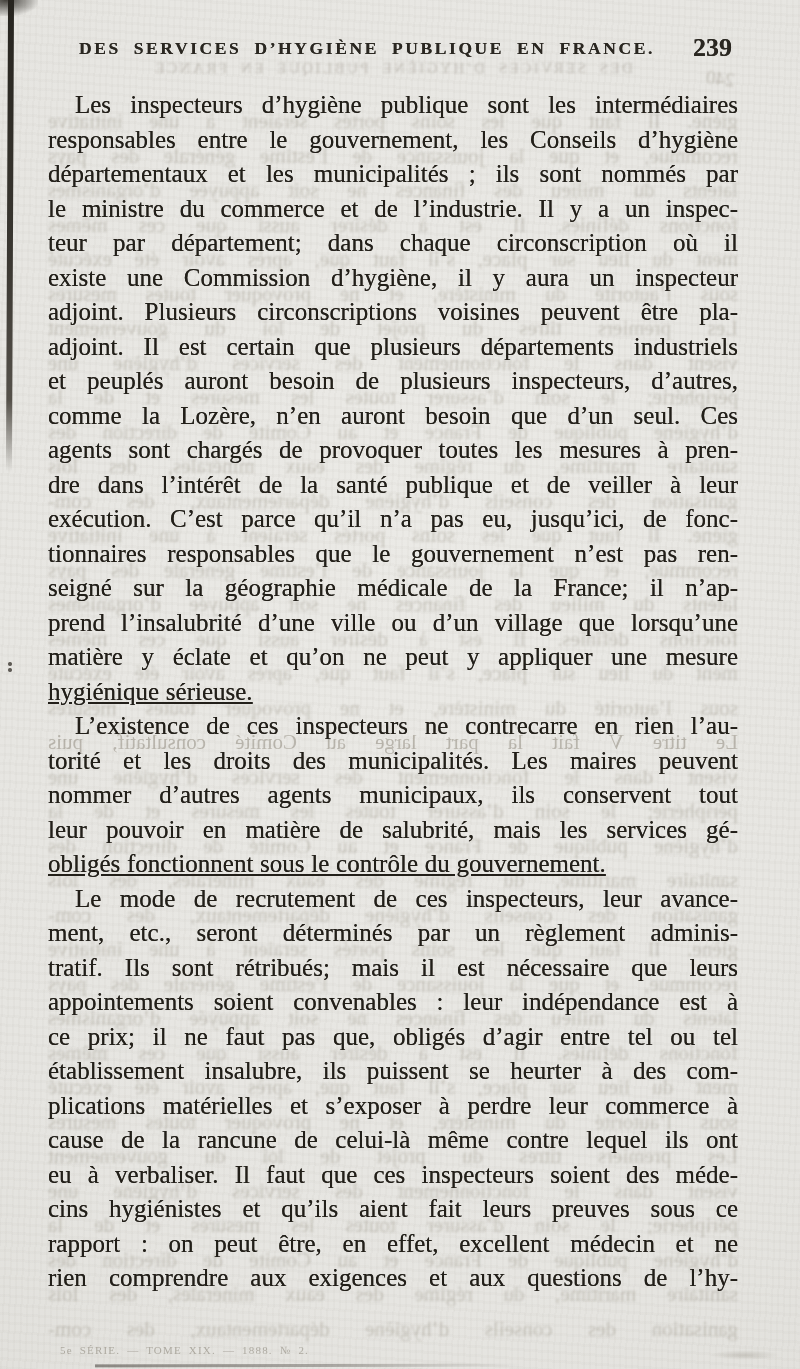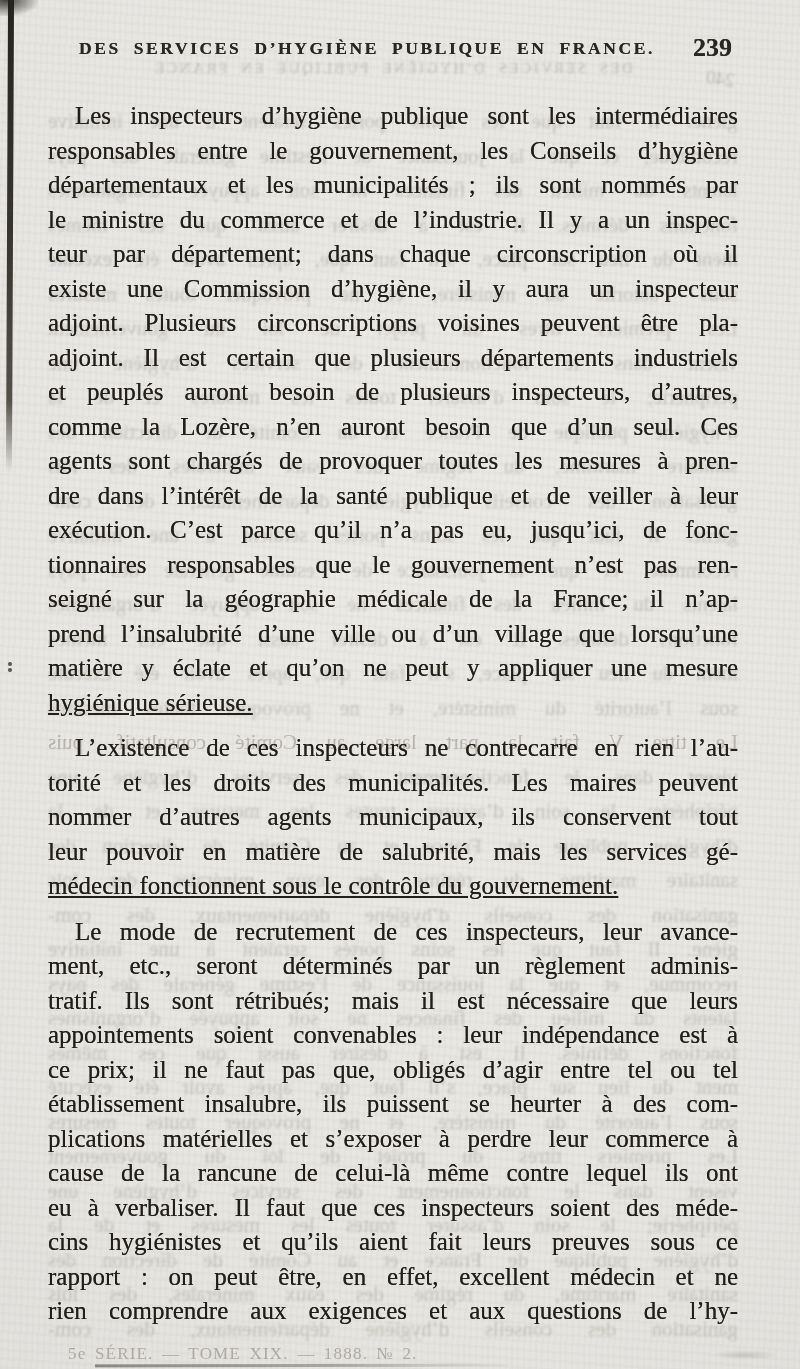--- a/index.html
+++ b/index.html
@@ -53,22 +53,22 @@
     position:absolute;left:48px;top:60px;width:690px;text-align:center;
     font-size:15px;letter-spacing:2.5px;word-spacing:5px;
     color:rgba(128,121,107,0.34);transform:scaleX(-1);filter:blur(0.9px);
     font-variant:small-caps;white-space:nowrap;
   }
   .ghost-pagenum{
     position:absolute;right:66px;top:68px;font-size:19px;
     color:rgba(128,121,107,0.35);transform:scaleX(-1) rotate(-8deg);filter:blur(1px);
   }
   .footer-ghost{
-    position:absolute;left:68px;top:1344px;width:400px;
-    font-size:17px;letter-spacing:1.2px;word-spacing:3px;
+    position:absolute;left:60px;top:1344px;width:400px;
+    font-size:11px;letter-spacing:1.2px;word-spacing:3px;
     color:rgba(122,115,102,0.5);filter:blur(0.55px);
     white-space:nowrap;
   }
   .footer-ghost-right{
     position:absolute;right:20px;top:1350px;width:70px;height:10px;
     background:radial-gradient(ellipse at center, rgba(122,115,102,0.25), rgba(122,115,102,0) 70%);
   }
 
   
   .header{position:absolute;left:48px;top:36px;width:690px;height:30px;z-index:3;}
@@ -88,21 +88,21 @@
 
   .text-block{position:absolute;left:48px;top:88px;width:690px;z-index:3;}
   .text-line{
     height:34.5px;line-height:34.5px;font-size:25px;
     text-align:justify;text-align-last:justify;
     word-spacing:0.5px;
     color:#221f19;
     text-shadow:0 0 0.55px rgba(34,31,25,0.85);
     white-space:nowrap;overflow:visible;
   }
-  .text-line.indent{text-indent:27px;margin-top:11px;}
+  .text-line.indent{text-indent:27px;}
   .text-line.para-end{text-align-last:left;text-decoration:underline;}
 </style>
 </head>
 <body>
 
 <div class="page">
 
   <div class="edge-line"></div>
   <div class="corner-mark"></div>
   <div class="speck-1"></div>
@@ -172,21 +172,21 @@
       <div class="text-line">exécution. C’est parce qu’il n’a pas eu, jusqu’ici, de fonc-</div>
       <div class="text-line">tionnaires responsables que le gouvernement n’est pas ren-</div>
       <div class="text-line">seigné sur la géographie médicale de la France; il n’ap-</div>
       <div class="text-line">prend l’insalubrité d’une ville ou d’un village que lorsqu’une</div>
       <div class="text-line">matière y éclate et qu’on ne peut y appliquer une mesure</div>
       <div class="text-line para-end">hygiénique sérieuse.</div>
       <div class="text-line indent">L’existence de ces inspecteurs ne contrecarre en rien l’au-</div>
       <div class="text-line">torité et les droits des municipalités. Les maires peuvent</div>
       <div class="text-line">nommer d’autres agents municipaux, ils conservent tout</div>
       <div class="text-line">leur pouvoir en matière de salubrité, mais les services gé-</div>
-      <div class="text-line para-end">médecin fonctionnent sous le contrôle du gouvernement.</div>
+      <div class="text-line para-end">obligés fonctionnent sous le contrôle du gouvernement.</div>
       <div class="text-line indent">Le mode de recrutement de ces inspecteurs, leur avance-</div>
       <div class="text-line">ment, etc., seront déterminés par un règlement adminis-</div>
       <div class="text-line">tratif. Ils sont rétribués; mais il est nécessaire que leurs</div>
       <div class="text-line">appointements soient convenables : leur indépendance est à</div>
       <div class="text-line">ce prix; il ne faut pas que, obligés d’agir entre tel ou tel</div>
       <div class="text-line">établissement insalubre, ils puissent se heurter à des com-</div>
       <div class="text-line">plications matérielles et s’exposer à perdre leur commerce à</div>
       <div class="text-line">cause de la rancune de celui-là même contre lequel ils ont</div>
       <div class="text-line">eu à verbaliser. Il faut que ces inspecteurs soient des méde-</div>
       <div class="text-line">cins hygiénistes et qu’ils aient fait leurs preuves sous ce</div>

